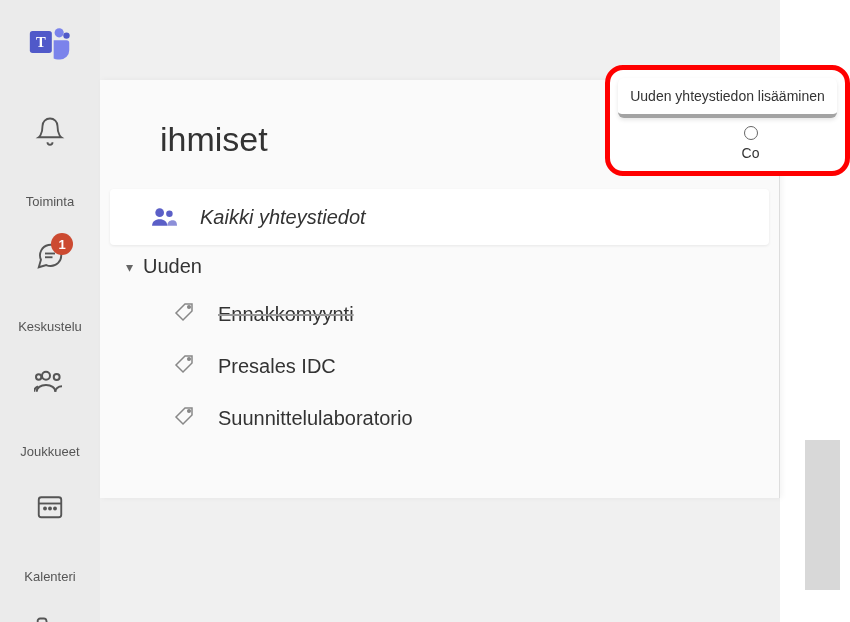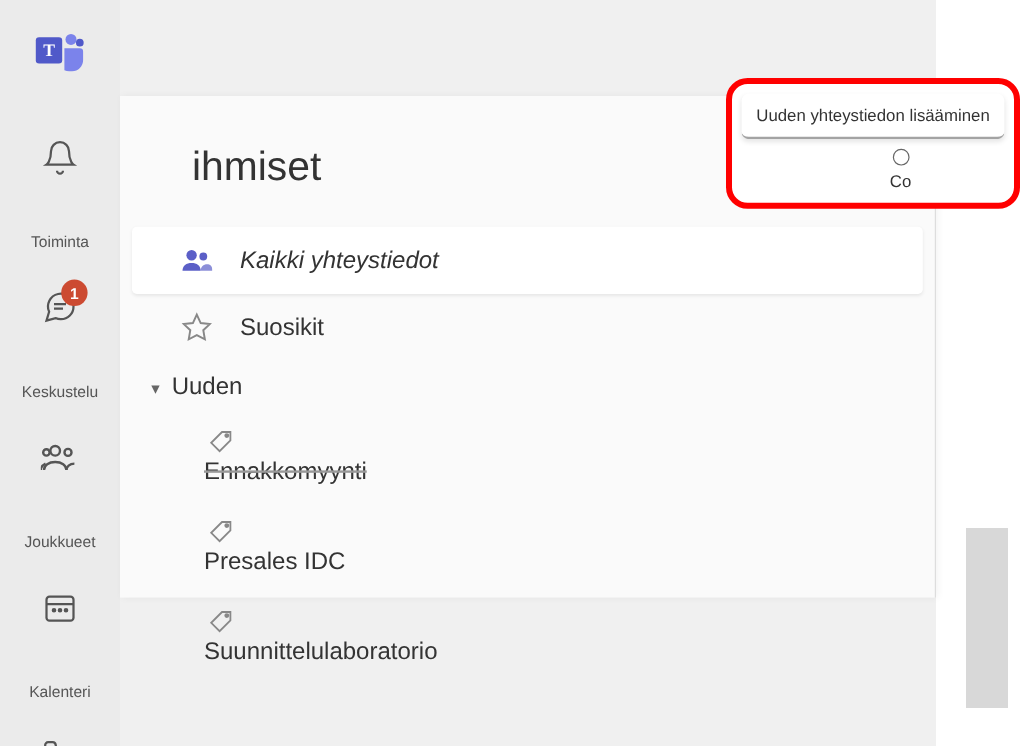--- a/index.html
+++ b/index.html
@@ -121,26 +121,25 @@
       color: #333;
       cursor: pointer;
     }
     .chevron {
       margin-right: 10px;
       font-size: 14px;
       color: #666;
     }
     .tag-item {
       display: flex;
-      align-items: flex-start;
+      align-items: flex-end;
       padding: 12px 40px 12px 60px;
       font-size: 20px;
       color: #333;
       cursor: pointer;
-      flex-direction: column;
     }
     .tag-item .item-icon {
       width: 28px;
       height: 28px;
       margin-right: 20px;
       display: flex;
       align-items: center;
       justify-content: center;
       color: #888;
     }
@@ -155,21 +154,21 @@
       border-radius: 18px;
       padding: 8px 0 10px 0;
       z-index: 10;
     }
     .tooltip-top {
       background: #fff;
       padding: 10px 12px;
       font-size: 14px;
       color: #333;
       text-align: center;
-      border-bottom: 2px solid #a3a3a3;
+      border-bottom: 4px solid #a3a3a3;
       box-shadow: 0 2px 4px rgba(0,0,0,0.1);
       border-radius: 6px;
       margin: 0 8px 8px 8px;
     }
     .tooltip-bottom {
       text-align: center;
       font-size: 14px;
       color: #333;
       padding-left: 46px;
     }
@@ -282,28 +281,20 @@
       <span class="item-icon">
         <svg width="26" height="26" viewBox="0 0 24 24" fill="#5b5fc7">
           <circle cx="8" cy="8" r="4"></circle>
           <circle cx="17" cy="9" r="3"></circle>
           <path d="M1 20c0-4 3-6 7-6s7 2 7 6H1z"></path>
           <path d="M15 20c0-3 2-5 5-5 2 0 4 1 4 5h-9z" opacity="0.7"></path>
         </svg>
       </span>
       <span>Kaikki yhteystiedot</span>
     </div>
-    <div class="list-item">
-      <span class="item-icon">
-        <svg width="26" height="26" viewBox="0 0 24 24" fill="none" stroke="#888" stroke-width="1.5">
-          <polygon points="12 2 15 8.5 22 9.3 17 14 18.2 21 12 17.8 5.8 21 7 14 2 9.3 9 8.5 12 2"></polygon>
-        </svg>
-      </span>
-      <span>Suosikit</span>
-    </div>
     <div class="section-header">
       <span class="chevron">▾</span>
       <span>Uuden</span>
     </div>
     <div class="tag-item first">
       <span class="item-icon">
         <svg width="24" height="24" viewBox="0 0 24 24" fill="none" stroke="#888" stroke-width="1.5">
           <path d="M20 4h-7L4 13l7 7 9-9V4z"></path>
             <circle cx="17" cy="7" r="1.3" fill="#888"></circle>
         </svg>

